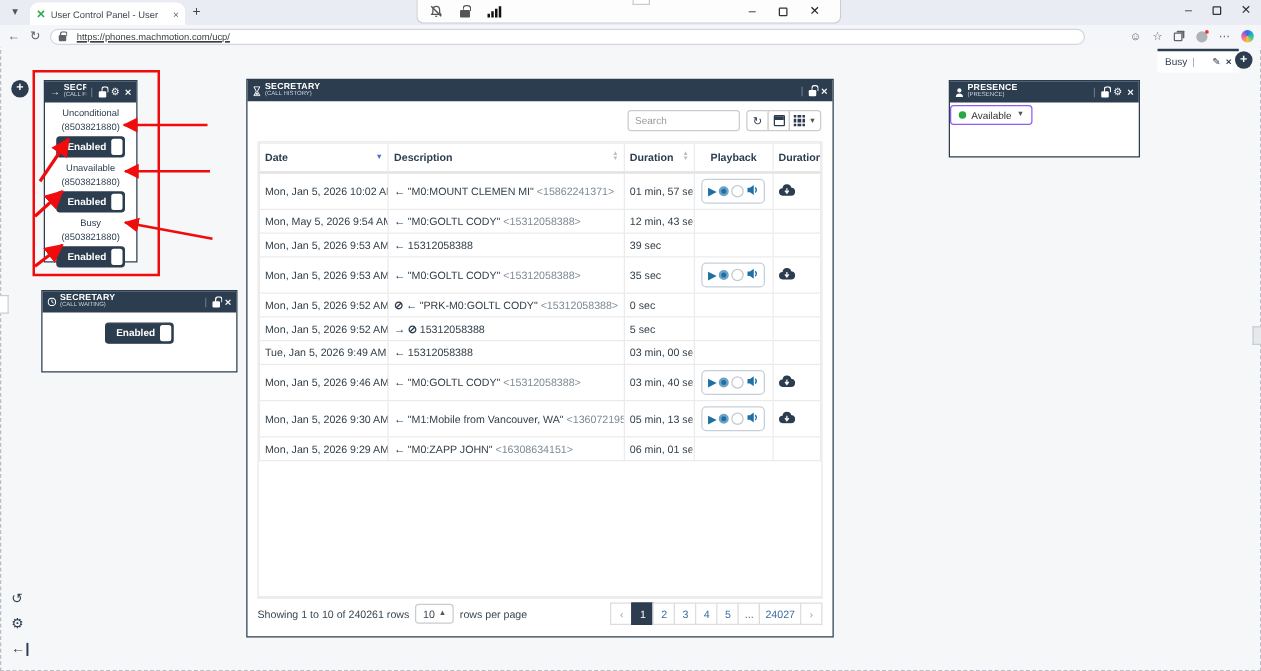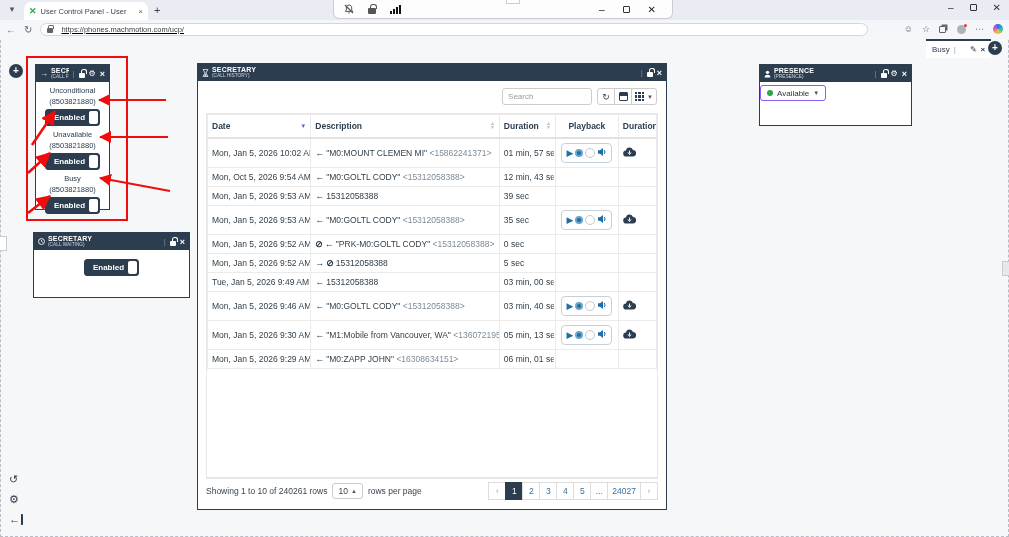--- a/index.html
+++ b/index.html
@@ -336,21 +336,21 @@
                     <path d="M1 3.2h2L6 1v8L3 6.8H1z" fill="#1d6fa5"></path>
                     <path d="M7.2 3a3 3 0 010 4" stroke="#1d6fa5" fill="none" stroke-width="1"></path>
                   </svg></span>
               </div></td>
             <td class="c-ctl"><span class="dl"><svg width="13" height="10" viewBox="0 0 13 10">
                   <path d="M3.4 9.5a3 3 0 01-.4-6A3.6 3.6 0 0110 3a2.6 2.6 0 01-.3 6.5z" fill="#2c3d4f"></path>
                   <path d="M6.5 3.5v3M5 5.5l1.5 2 1.5-2" stroke="#fff" fill="none" stroke-width="1"></path>
                 </svg></span></td>
           </tr>
           <tr>
-            <td class="c-date">Mon, Oct 5, 2026 9:54 AM</td>
+            <td class="c-date">Mon, May 5, 2026 9:54 AM</td>
             <td class="c-desc"><span class="d-ic">←</span><span>"M0:GOLTL CODY" </span><span class="d-num">&lt;15312058388&gt;</span></td>
             <td class="c-dur">12 min, 43 sec</td>
             <td class="c-play"></td>
             <td class="c-ctl"></td>
           </tr>
           <tr>
             <td class="c-date">Mon, Jan 5, 2026 9:53 AM</td>
             <td class="c-desc"><span class="d-ic">←</span><span>15312058388 </span></td>
             <td class="c-dur">39 sec</td>
             <td class="c-play"></td>

